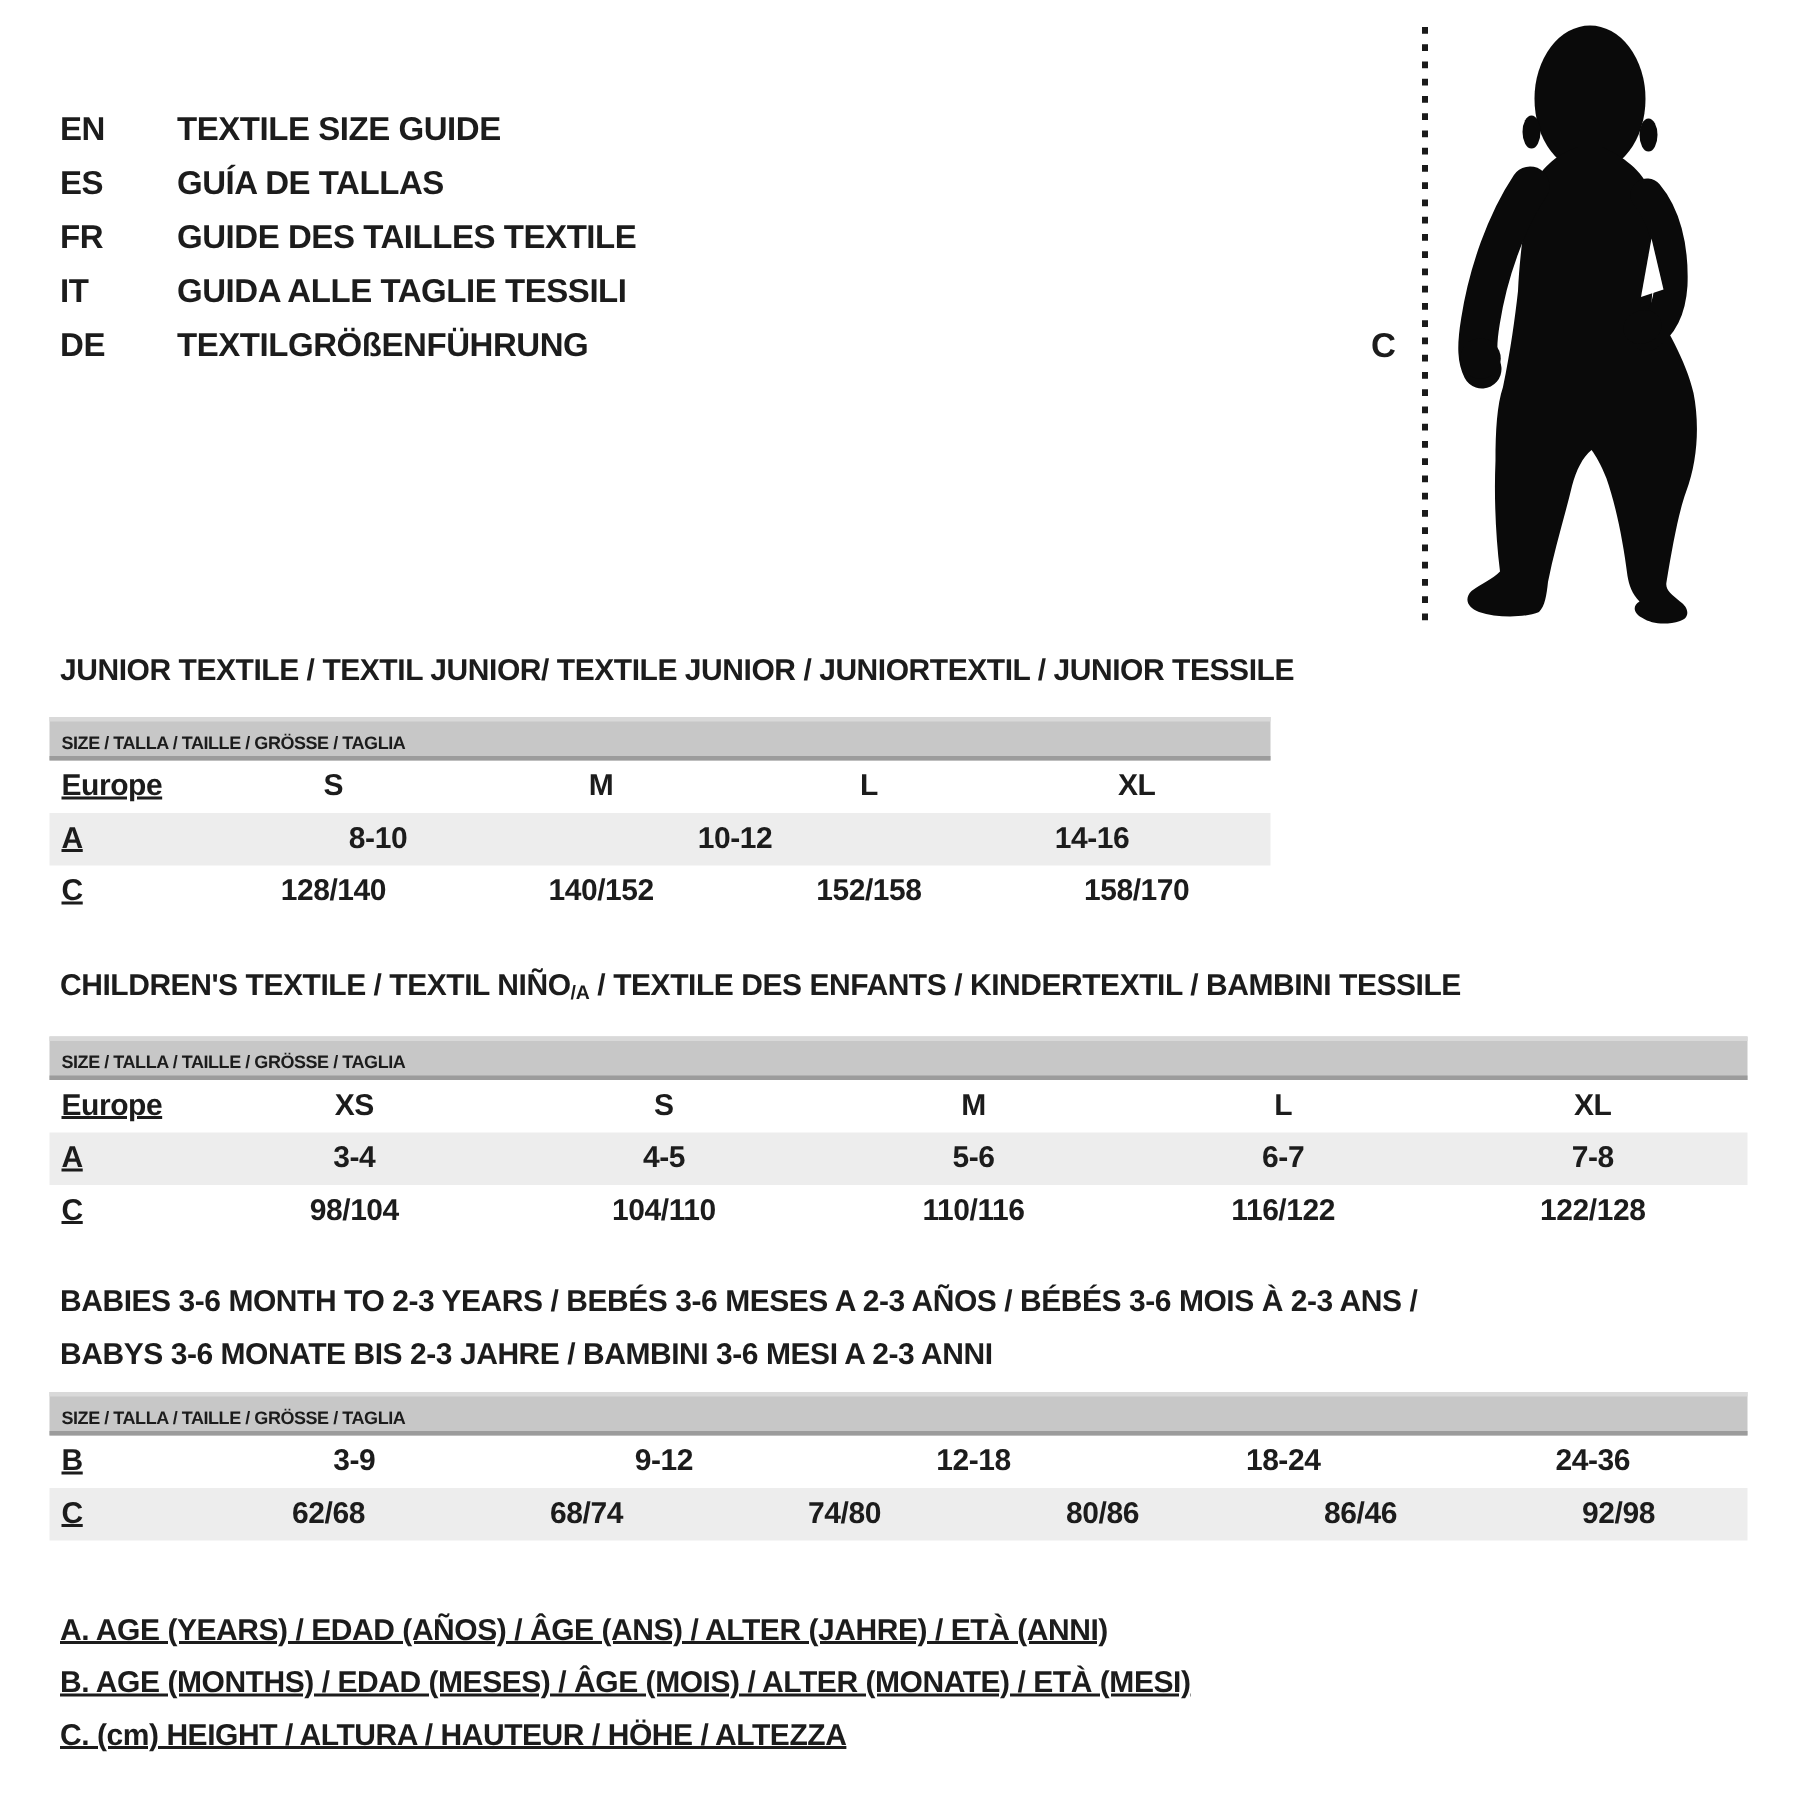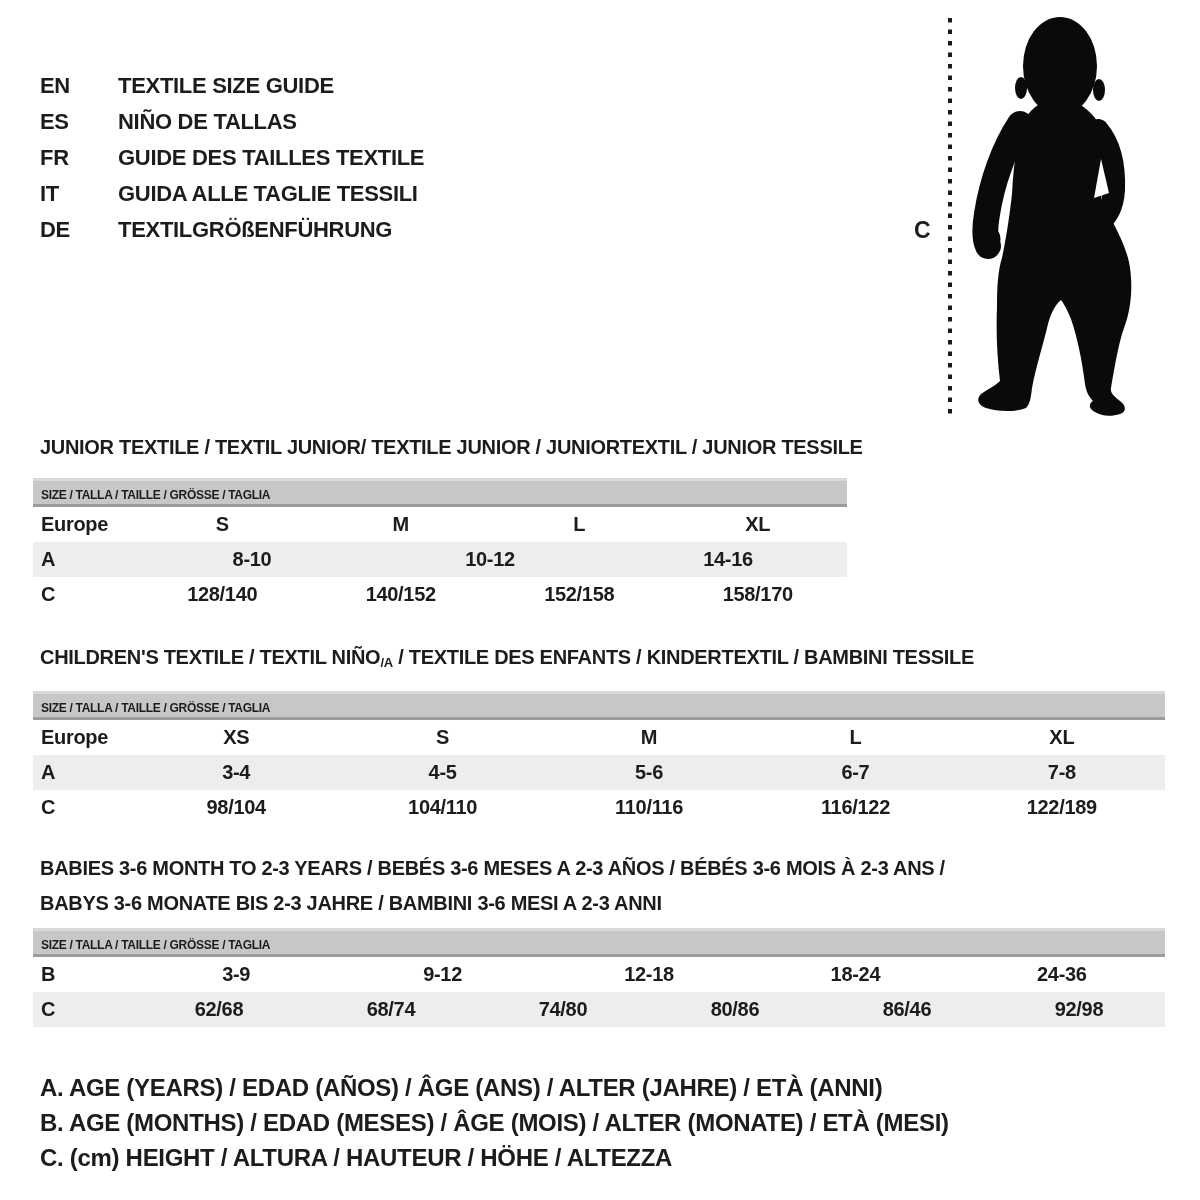--- a/index.html
+++ b/index.html
@@ -32,45 +32,45 @@
   
   .size-table { position:absolute; left:33px; }
   .thead {
     height:29px; line-height:28px; font-size:12px; padding-left:8px;
     background:var(--table-header-bg);
     border-top:3px solid var(--table-header-top);
     border-bottom:3px solid var(--table-header-bottom);
   }
   .trow { display:flex; height:35px; line-height:35px; font-size:20px; }
   .trow.r-gray { background:var(--row-stripe); }
-  .tlabel { width:100px; padding-left:8px; }
+  .tlabel { width:100px; padding-left:8px;text-decoration:underline; }
   .tcell { flex:1; text-align:center; }
   .t1 { top:478px; width:814px; }
   .t2 { top:691px; width:1132px; }
   .t3 { top:928px; width:1132px; }
   .title-1 { top:436px;text-align:center; }
   .title-2 { top:646px; }
   .title-3 { top:851px; }
   
-  .legend { position:absolute; left:40px; top:1070px; font-size:24px; }
+  .legend { position:absolute; left:40px; top:1070px; font-size:20px;text-decoration:underline; }
   .legend-line { height:35px; line-height:35px; white-space:nowrap; }
 </style>
 </head>
 <body>
 
 <div class="page">
 
   <div class="lang-list">
     <div class="lang-row">
       <span class="lang-code">EN</span>
       <span class="lang-title">TEXTILE SIZE GUIDE</span>
     </div>
     <div class="lang-row">
       <span class="lang-code">ES</span>
-      <span class="lang-title">NIÑO DE TALLAS</span>
+      <span class="lang-title">GUÍA DE TALLAS</span>
     </div>
     <div class="lang-row">
       <span class="lang-code">FR</span>
       <span class="lang-title">GUIDE DES TAILLES TEXTILE</span>
     </div>
     <div class="lang-row">
       <span class="lang-code">IT</span>
       <span class="lang-title">GUIDA ALLE TAGLIE TESSILI</span>
     </div>
     <div class="lang-row">
@@ -163,21 +163,21 @@
       <span class="tcell">5-6</span>
       <span class="tcell">6-7</span>
       <span class="tcell">7-8</span>
     </div>
     <div class="trow">
       <span class="tlabel">C</span>
       <span class="tcell">98/104</span>
       <span class="tcell">104/110</span>
       <span class="tcell">110/116</span>
       <span class="tcell">116/122</span>
-      <span class="tcell">122/189</span>
+      <span class="tcell">122/128</span>
     </div>
   </div>
 
   <div class="sec-title title-3 two-line">
     <div>BABIES 3-6 MONTH TO 2-3 YEARS / BEBÉS 3-6 MESES A 2-3 AÑOS / BÉBÉS 3-6 MOIS À 2-3 ANS /</div>
     <div>BABYS 3-6 MONATE BIS 2-3 JAHRE / BAMBINI 3-6 MESI A 2-3 ANNI</div>
   </div>
   <div class="size-table t3">
     <div class="thead">SIZE / TALLA / TAILLE / GRÖSSE / TAGLIA</div>
     <div class="trow">

